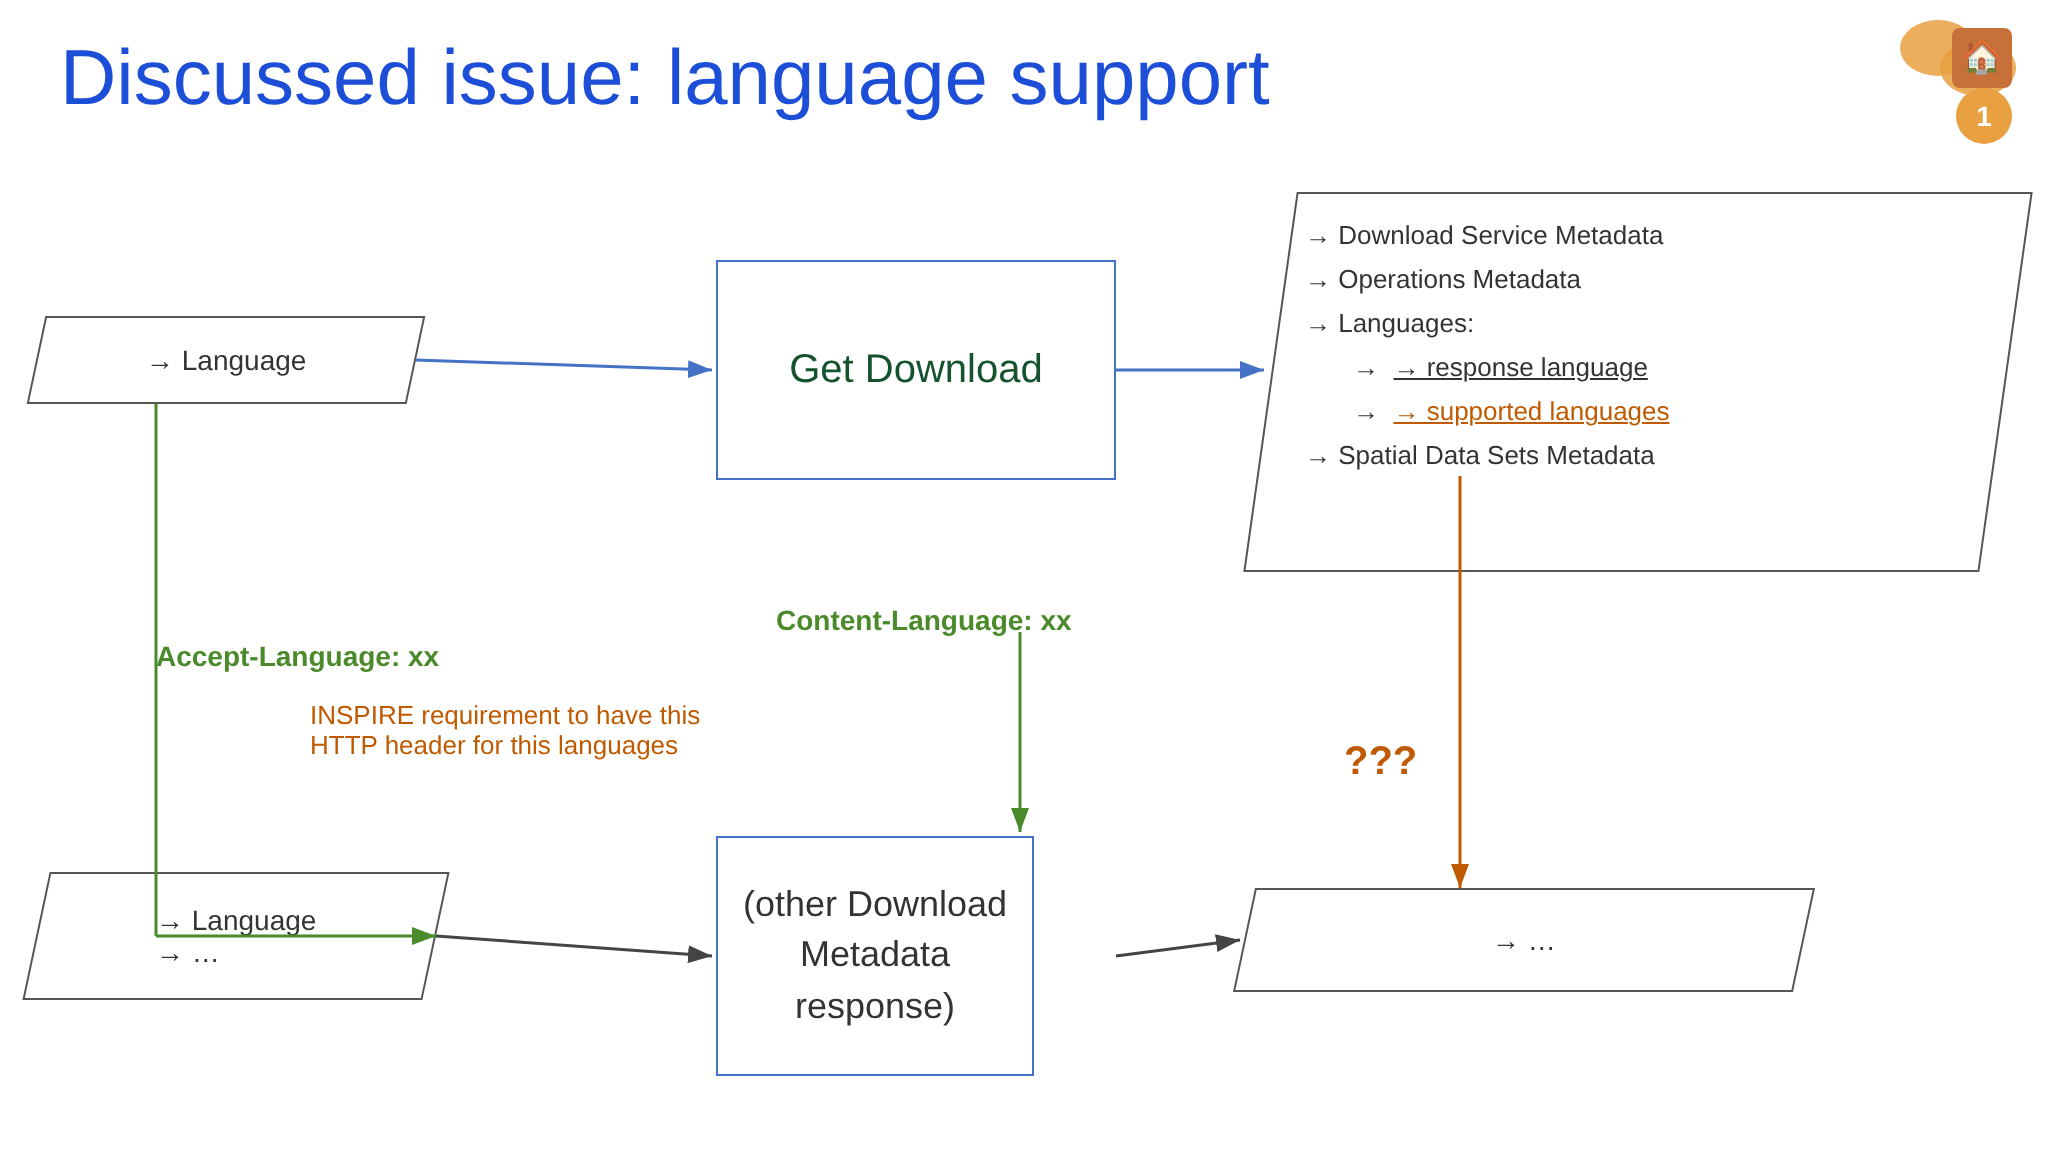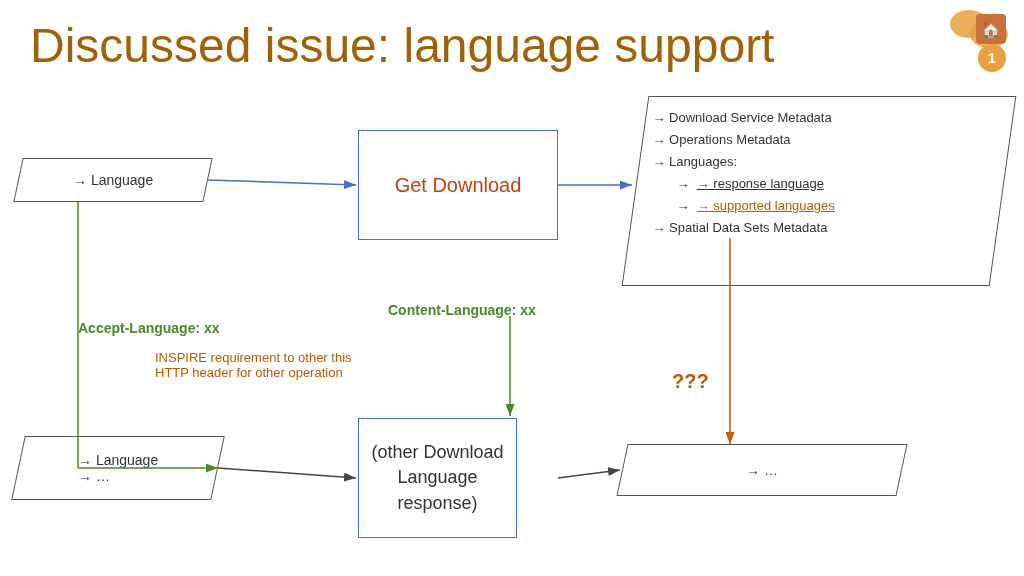--- a/index.html
+++ b/index.html
@@ -10,23 +10,23 @@
       font-family: 'Segoe UI', Arial, sans-serif;
       overflow: hidden;
       position: relative;
     }
 
     
     .page-title {
       position: absolute;
       top: 18px;
       left: 30px;
-      font-size: 48px;
+      font-size: 39px;
       font-weight: 300;
-      color: #a16207;
+      color: #1d4ed8;
     }
 
     
     .home-area {
       position: absolute;
       top: 8px;
       right: 8px;
       width: 60px;
       height: 60px;
     }
@@ -165,21 +165,21 @@
   <div class="speech-bubble1"></div>
   <div class="speech-bubble2"></div>
   <div class="home-icon-box">🏠</div>
   <div class="badge-1">1</div>
 </div>
 
 <div class="parallelogram" style="left:18px; top:158px; width:190px; height:44px;">
   <div class="parallelogram-inner">→  Language</div>
 </div>
 
-<div class="rect-box" style="left:358px; top:130px; width:200px; height:110px; font-size:20px; color:#c2410c; text-align:center; line-height:1.4;">
+<div class="rect-box" style="left:358px; top:130px; width:200px; height:110px; font-size:20px; color:#14532d; text-align:center; line-height:1.4;">
   <div>
     <span>Get Download</span><br>
   </div>
 </div>
 
 <div class="meta-para" style="left:635px; top:96px; width:368px; height:190px;">
   <div class="meta-para-inner">
     <div>→   Download Service Metadata</div>
     <div>→   Operations Metadata</div>
     <div>→   Languages:</div>
@@ -192,34 +192,34 @@
 <div class="parallelogram" style="left:18px; top:436px; width:200px; height:64px;">
   <div class="parallelogram-inner">
     <div>→   Language</div>
     <div>→   …</div>
   </div>
 </div>
 
 <div class="rect-box" style="left:358px; top:418px; width:159px; height:120px; font-size:18px; color:#333; text-align:center; line-height:1.4;">
   <div>
     <span>(other Download</span><br>
-    <span>Language</span><br>
+    <span>Metadata</span><br>
     <span>response)</span>
   </div>
 </div>
 
 <div class="parallelogram" style="left:622px; top:444px; width:280px; height:52px;">
   <div class="parallelogram-inner">→  …</div>
 </div>
 
 <div class="label-green" style="left:78px; top:320px;">Accept-Language: xx</div>
 
 <div class="label-orange" style="left:155px; top:350px;">
-  <div>INSPIRE requirement to other this</div>
-  <div>HTTP header for other operation</div>
+  <div>INSPIRE requirement to have this</div>
+  <div>HTTP header for this languages</div>
 </div>
 
 <div class="label-green" style="left:388px; top:302px;">Content-Language: xx</div>
 
 <div class="label-question" style="left:672px; top:370px;">???</div>
 
 <svg class="arrows-svg">
 
   <defs>
     <marker id="arrowhead-blue" markerWidth="8" markerHeight="6" refX="8" refY="3" orient="auto">

